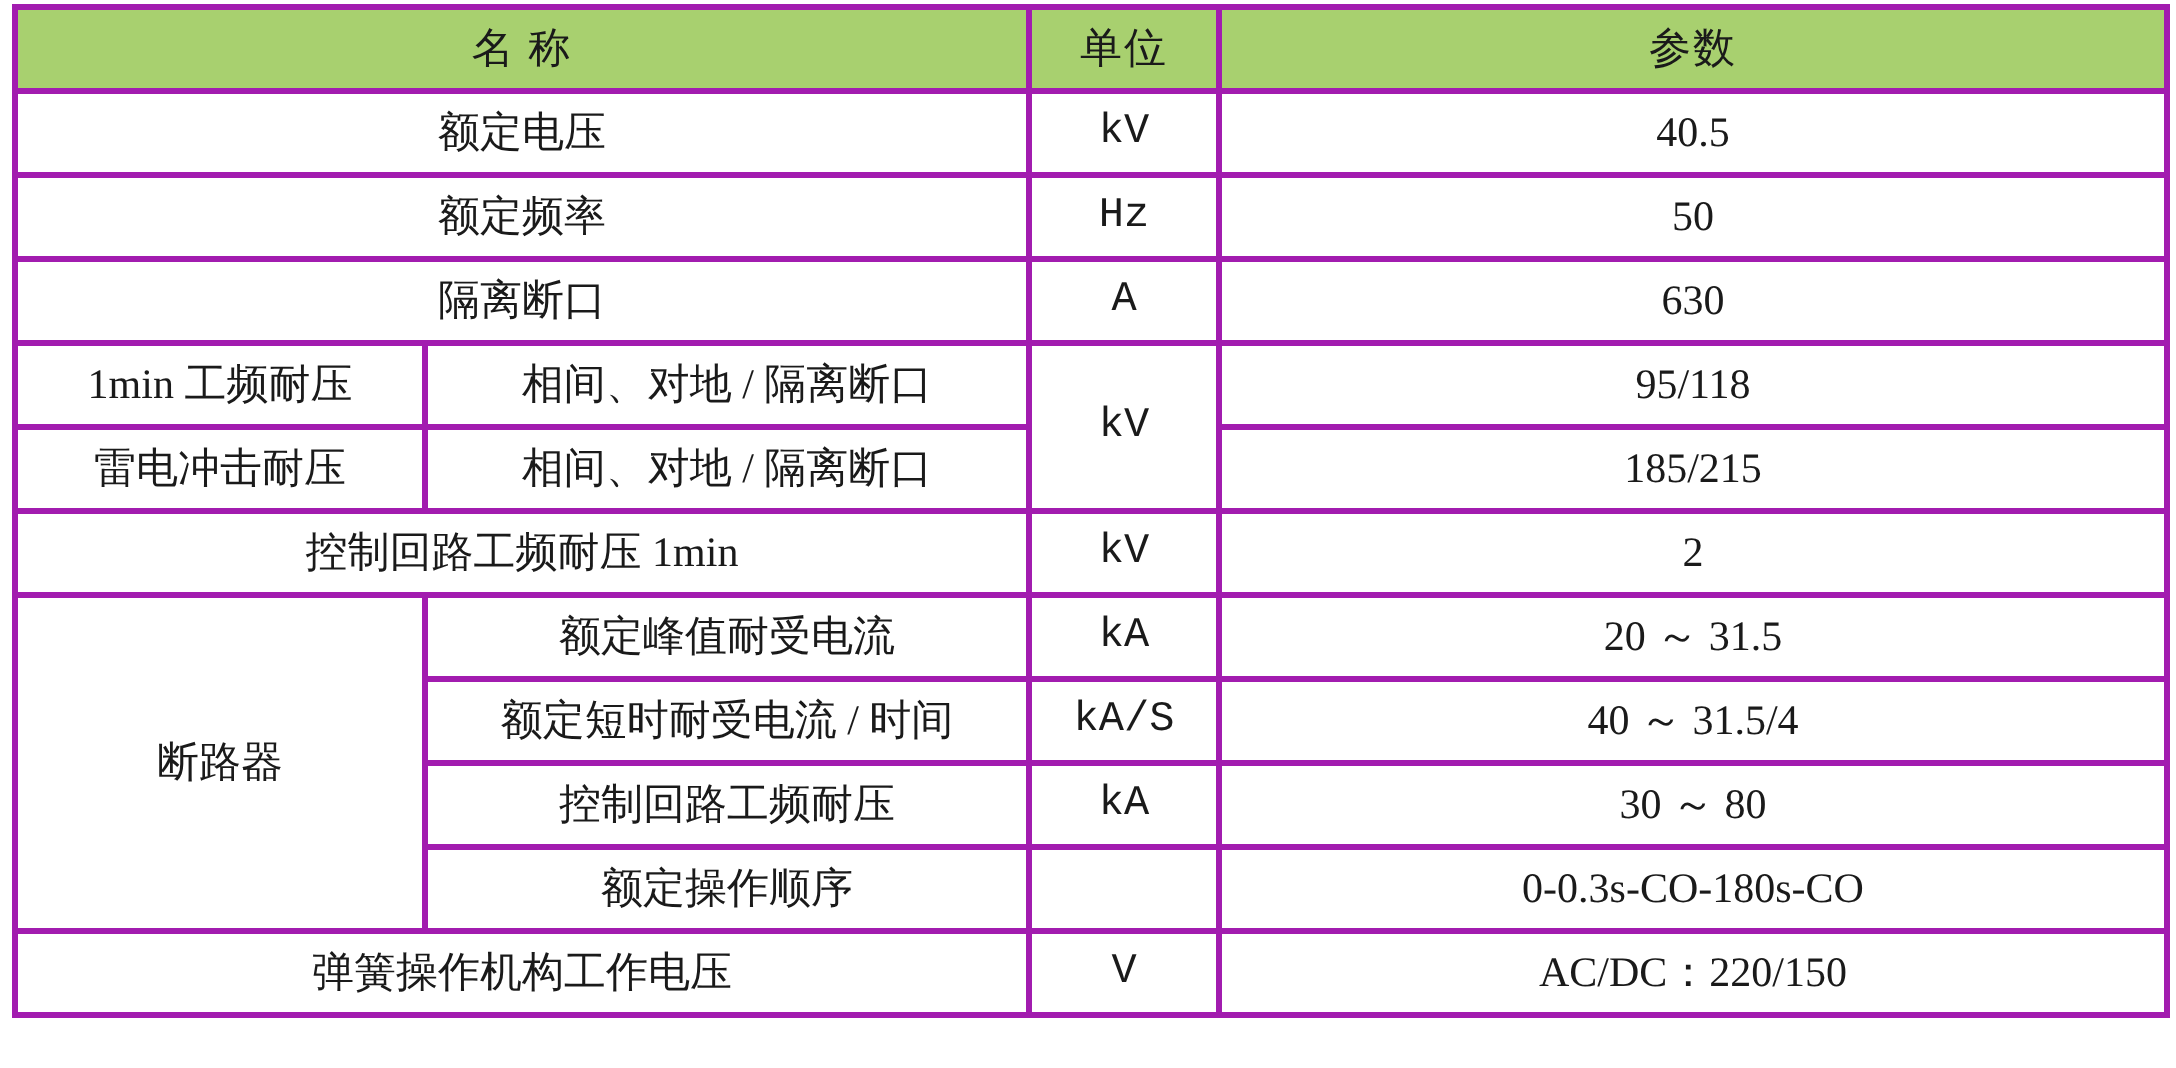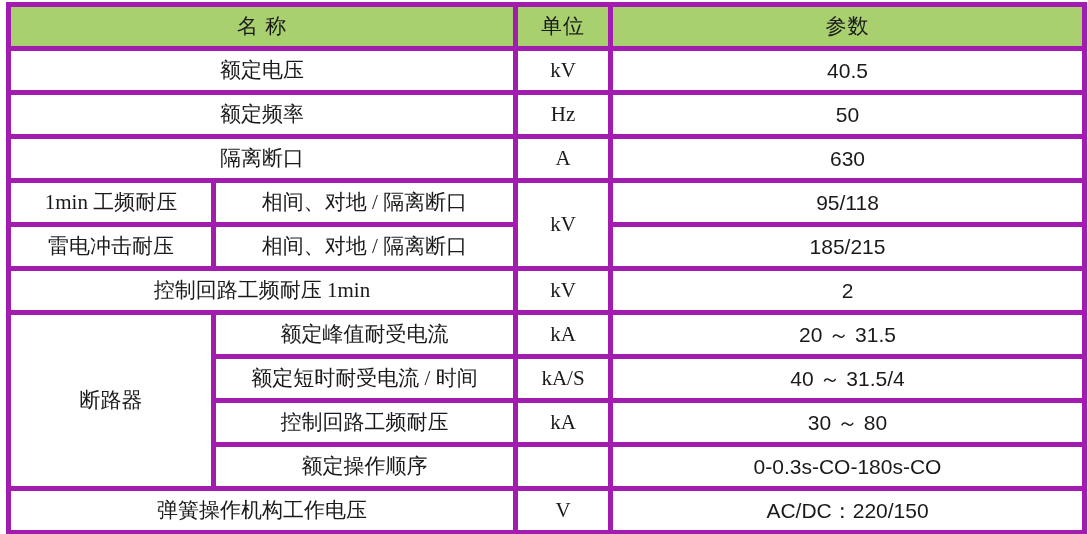--- a/index.html
+++ b/index.html
@@ -20,21 +20,21 @@
     box-sizing: border-box;
     padding: 2px 6px 2px 6px;
   }
   table.spec {
     border-collapse: collapse;
     table-layout: fixed;
     width: 1076px;
     margin: 0;
   }
   table.spec td, table.spec th {
-    border: 5px solid #a21caf;
+    border: 3px solid #a21caf;
     padding: 0;
     text-align: center;
     vertical-align: middle;
     font-weight: normal;
     font-size: 21px;
     line-height: 1.2;
     color: #1a1a1a;
     height: 39px;
   }
   thead th {
@@ -51,25 +51,25 @@
   }
   td.subleft {
     text-align: left;
     padding-left: 20px;
   }
   td.group {
     text-align: left;
     padding-left: 18px;
   }
   td.num {
-    font-family: Liberation Sans, sans-serif;
+    font-family: Liberation Serif, serif;
     font-size: 19px;
   }
   td.unit {
-    font-family: Liberation Serif, serif;
+    font-family: Liberation Mono, monospace;
     font-size: 20px;
   }
   .c-name { width: 205px; }
   .c-sub  { width: 302px; }
   .c-unit { width: 95px; }
   .c-val  { width: 474px; }
 </style>
 </head>
 <body>
 

